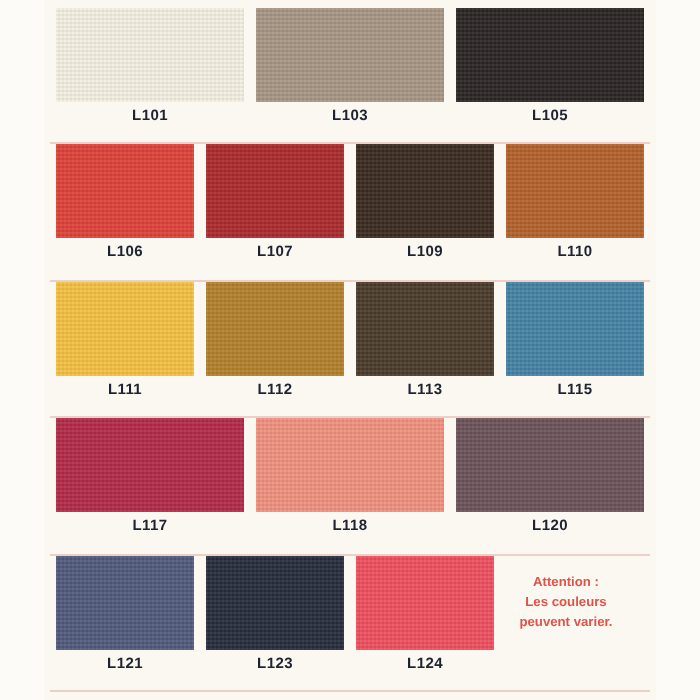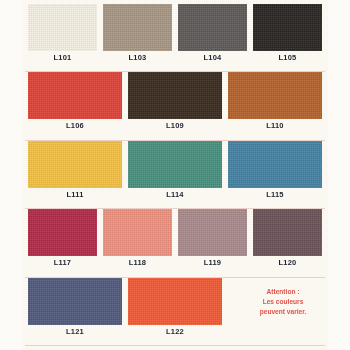--- a/index.html
+++ b/index.html
@@ -128,86 +128,90 @@
       <div class="swatch-row">
         <div class="swatch-cell">
           <div class="swatch-chip" style="background-color: rgb(244, 239, 226);"></div>
           <div class="swatch-label">L101</div>
         </div>
         <div class="swatch-cell">
           <div class="swatch-chip" style="background-color: rgb(168, 150, 132);"></div>
           <div class="swatch-label">L103</div>
         </div>
         <div class="swatch-cell">
-          <div class="swatch-chip" style="background-color: rgb(93, 90, 88);"></div>
-          <div class="swatch-label">L104</div>
-        </div>
-        <div class="swatch-cell">
           <div class="swatch-chip" style="background-color: rgb(42, 37, 35);"></div>
           <div class="swatch-label">L105</div>
         </div>
         <div class="row-rule"></div>
       </div>
       <div class="swatch-row">
         <div class="swatch-cell">
           <div class="swatch-chip" style="background-color: rgb(222, 66, 56);"></div>
           <div class="swatch-label">L106</div>
         </div>
         <div class="swatch-cell">
+          <div class="swatch-chip" style="background-color: rgb(171, 42, 44);"></div>
+          <div class="swatch-label">L107</div>
+        </div>
+        <div class="swatch-cell">
           <div class="swatch-chip" style="background-color: rgb(59, 42, 32);"></div>
           <div class="swatch-label">L109</div>
         </div>
         <div class="swatch-cell">
           <div class="swatch-chip" style="background-color: rgb(180, 97, 44);"></div>
           <div class="swatch-label">L110</div>
         </div>
         <div class="row-rule"></div>
       </div>
       <div class="swatch-row">
         <div class="swatch-cell">
           <div class="swatch-chip" style="background-color: rgb(245, 192, 66);"></div>
           <div class="swatch-label">L111</div>
         </div>
         <div class="swatch-cell">
-          <div class="swatch-chip" style="background-color: rgb(71, 144, 127);"></div>
-          <div class="swatch-label">L114</div>
+          <div class="swatch-chip" style="background-color: rgb(177, 128, 44);"></div>
+          <div class="swatch-label">L112</div>
+        </div>
+        <div class="swatch-cell">
+          <div class="swatch-chip" style="background-color: rgb(74, 59, 42);"></div>
+          <div class="swatch-label">L113</div>
         </div>
         <div class="swatch-cell">
           <div class="swatch-chip" style="background-color: rgb(68, 130, 164);"></div>
           <div class="swatch-label">L115</div>
         </div>
         <div class="row-rule"></div>
       </div>
       <div class="swatch-row">
         <div class="swatch-cell">
           <div class="swatch-chip" style="background-color: rgb(178, 42, 72);"></div>
           <div class="swatch-label">L117</div>
         </div>
         <div class="swatch-cell">
           <div class="swatch-chip" style="background-color: rgb(241, 145, 126);"></div>
           <div class="swatch-label">L118</div>
         </div>
         <div class="swatch-cell">
-          <div class="swatch-chip" style="background-color: rgb(169, 139, 140);"></div>
-          <div class="swatch-label">L119</div>
-        </div>
-        <div class="swatch-cell">
           <div class="swatch-chip" style="background-color: rgb(107, 83, 89);"></div>
           <div class="swatch-label">L120</div>
         </div>
         <div class="row-rule"></div>
       </div>
       <div class="swatch-row">
         <div class="swatch-cell">
           <div class="swatch-chip" style="background-color: rgb(81, 90, 124);"></div>
           <div class="swatch-label">L121</div>
         </div>
         <div class="swatch-cell">
-          <div class="swatch-chip" style="background-color: rgb(240, 90, 53);"></div>
-          <div class="swatch-label">L122</div>
+          <div class="swatch-chip" style="background-color: rgb(38, 44, 60);"></div>
+          <div class="swatch-label">L123</div>
+        </div>
+        <div class="swatch-cell">
+          <div class="swatch-chip" style="background-color: rgb(239, 79, 94);"></div>
+          <div class="swatch-label">L124</div>
         </div>
         <div class="empty-cell"></div>
         <div class="row-rule"></div>
       </div>
     </div>
 
   <div id="notice">
     <span class="notice-line">Attention :</span>
     <span class="notice-line">Les couleurs</span>
     <span class="notice-line">peuvent varier.</span>

